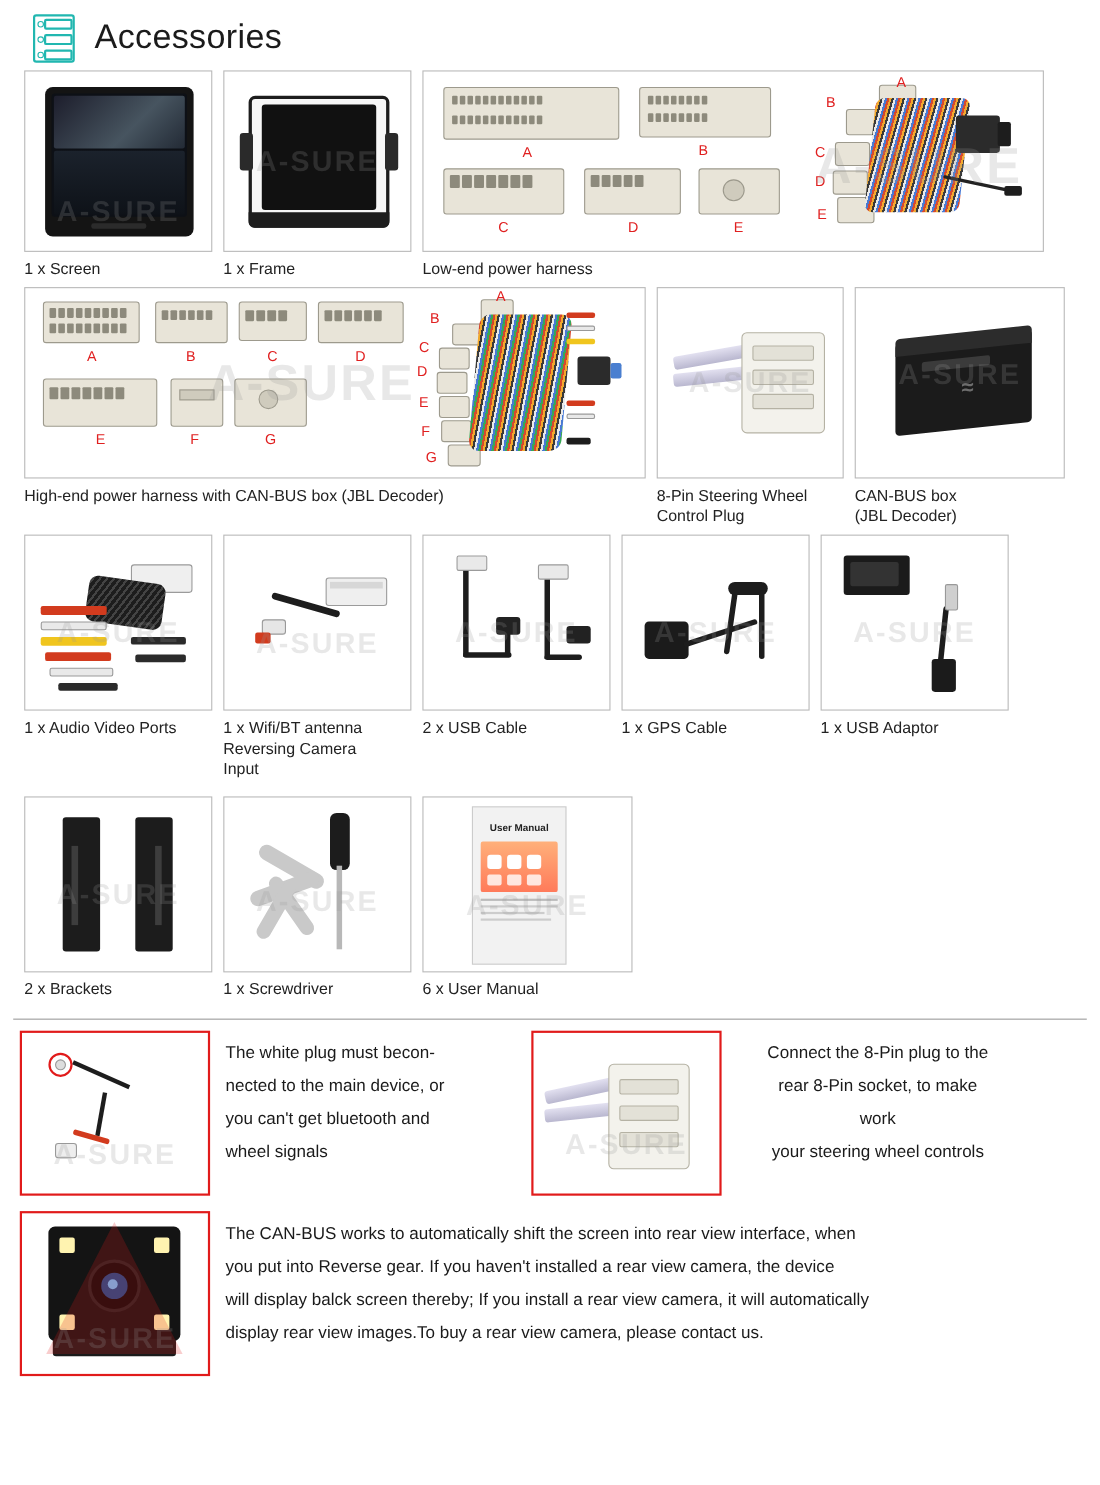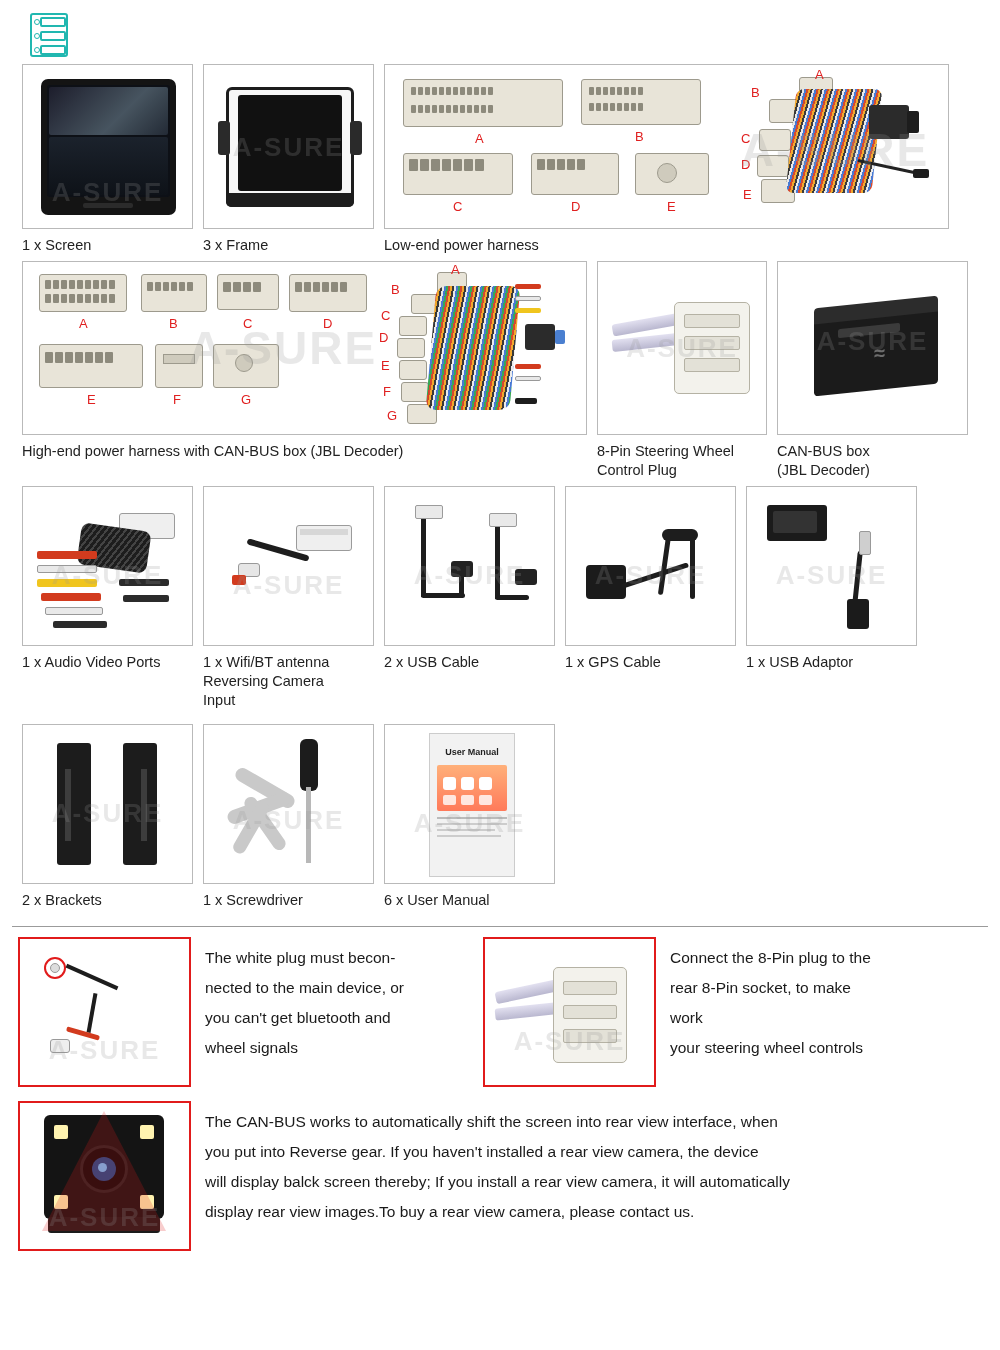--- a/index.html
+++ b/index.html
@@ -92,20 +92,21 @@
   <div class="header">
     <div class="header-icon">
       <div class="outer"></div>
       <div class="row r1"></div>
         <div class="row r2"></div>
         <div class="row r3"></div>
       <div class="dot d1"></div>
         <div class="dot d2"></div>
         <div class="dot d3"></div>
     </div>
+    <div class="header-title">Accessories</div>
   </div>
 
   <div class="rowblock" style="align-items:flex-start;">
 
     <div class="cell" style="width:171px;margin-right:10px;">
       <div class="box" style="width:171px;height:165px;">
         <div style="position:absolute;left:18px;top:14px;width:135px;height:136px;background:#141414;border-radius:7px;"></div>
         <div style="position:absolute;left:24px;top:20px;width:123px;height:112px;background:#0d1016;border-radius:3px;"></div>
         <div style="position:absolute;left:26px;top:22px;width:119px;height:48px;background:linear-gradient(135deg,#223,#5a6b78 60%,#2a3340);border-radius:2px;opacity:.75;"></div>
         <div style="position:absolute;left:26px;top:72px;width:119px;height:58px;background:linear-gradient(180deg,#1b222c,#0e1218);border-radius:2px;"></div>
@@ -117,21 +118,21 @@
 
     <div class="cell" style="width:171px;margin-right:10px;">
       <div class="box" style="width:171px;height:165px;">
         <div style="position:absolute;left:22px;top:22px;width:128px;height:120px;border:3px solid #1d1d1d;border-radius:6px;background:#f7f7f7;"></div>
         <div style="position:absolute;left:34px;top:30px;width:104px;height:96px;background:#111;border-radius:3px;"></div>
         <div style="position:absolute;left:22px;top:128px;width:128px;height:14px;background:#1d1d1d;border-radius:0 0 5px 5px;"></div>
         <div style="position:absolute;left:14px;top:56px;width:12px;height:34px;background:#2a2a2a;border-radius:3px;"></div>
         <div style="position:absolute;left:146px;top:56px;width:12px;height:34px;background:#2a2a2a;border-radius:3px;"></div>
         <div class="wm sm">A-SURE</div>
       </div>
-      <div class="caption center">3 x Frame</div>
+      <div class="caption center">1 x Frame</div>
     </div>
 
     <div class="cell" style="width:565px;">
       <div class="box" style="width:565px;height:165px;">
 
         <div class="conn" style="left:18px;top:14px;width:160px;height:48px;"></div>
         <div class="pinrow" style="left:26px;top:22px;">
           <div class="pin"></div>
             <div class="pin"></div>
             <div class="pin"></div>
@@ -478,21 +479,21 @@
         <div style="position:absolute;left:28px;top:56px;width:66px;height:14px;background:#c9c9c9;border-radius:7px;transform:rotate(30deg);"></div>
         <div style="position:absolute;left:22px;top:76px;width:66px;height:14px;background:#c9c9c9;border-radius:7px;transform:rotate(-20deg);"></div>
         <div style="position:absolute;left:30px;top:92px;width:62px;height:13px;background:#c9c9c9;border-radius:7px;transform:rotate(55deg);"></div>
         <div style="position:absolute;left:18px;top:96px;width:58px;height:13px;background:#c9c9c9;border-radius:7px;transform:rotate(-60deg);"></div>
         <div class="wm sm" style="top:60%;">A-SURE</div>
       </div>
       <div class="caption center">1 x Screwdriver</div>
     </div>
 
     <div class="cell" style="width:171px;">
-      <div class="box" style="width:171px;height:160px;">
+      <div class="box" style="width:191px;height:160px;">
         <div style="position:absolute;left:44px;top:8px;width:86px;height:144px;background:#f2f2f2;border:1px solid #ccc;"></div>
         <div style="position:absolute;left:52px;top:22px;width:70px;height:12px;text-align:center;font-size:9px;font-weight:700;color:#222;">User Manual</div>
         <div style="position:absolute;left:52px;top:40px;width:70px;height:46px;background:linear-gradient(180deg,#ffb07a,#ff7a5a);border-radius:2px;"></div>
         <div style="position:absolute;left:58px;top:52px;width:13px;height:13px;background:#fff;border-radius:3px;"></div>
         <div style="position:absolute;left:76px;top:52px;width:13px;height:13px;background:#fff;border-radius:3px;"></div>
         <div style="position:absolute;left:94px;top:52px;width:13px;height:13px;background:#fff;border-radius:3px;"></div>
         <div style="position:absolute;left:58px;top:70px;width:13px;height:10px;background:#ffffffcc;border-radius:2px;"></div>
         <div style="position:absolute;left:76px;top:70px;width:13px;height:10px;background:#ffffffcc;border-radius:2px;"></div>
         <div style="position:absolute;left:94px;top:70px;width:13px;height:10px;background:#ffffffcc;border-radius:2px;"></div>
         <div style="position:absolute;left:52px;top:92px;width:70px;height:2px;background:#bbb;"></div>
@@ -529,21 +530,21 @@
 
       <div class="note-img" style="width:173px;height:150px;margin-left:12px;">
         <div style="position:absolute;left:10px;top:46px;width:70px;height:12px;background:linear-gradient(180deg,#e2e0f0,#b9b7cf);border-radius:3px;transform:rotate(-12deg);"></div>
         <div style="position:absolute;left:10px;top:66px;width:70px;height:12px;background:linear-gradient(180deg,#e2e0f0,#b9b7cf);border-radius:3px;transform:rotate(-6deg);"></div>
         <div style="position:absolute;left:68px;top:28px;width:74px;height:96px;background:#f3f2ec;border:1px solid #b5b2a4;border-radius:5px;"></div>
         <div style="position:absolute;left:78px;top:42px;width:54px;height:14px;background:#e3e1d7;border:1px solid #b5b2a4;border-radius:2px;"></div>
         <div style="position:absolute;left:78px;top:66px;width:54px;height:14px;background:#e3e1d7;border:1px solid #b5b2a4;border-radius:2px;"></div>
         <div style="position:absolute;left:78px;top:90px;width:54px;height:14px;background:#e3e1d7;border:1px solid #b5b2a4;border-radius:2px;"></div>
         <div class="wm sm" style="top:70%;">A-SURE</div>
       </div>
-      <div class="note-text" style="width:280px;">
+      <div class="note-text" style="width:280px;text-align:center;">
         <div>Connect the 8-Pin plug to the</div>
         <div>rear 8-Pin socket, to make</div>
         <div>work</div>
         <div>your steering wheel controls</div>
       </div>
     </div>
 
     <div class="note-row">
       <div class="note-img" style="width:173px;height:150px;">
         <div style="position:absolute;left:24px;top:12px;width:120px;height:104px;background:#141414;border-radius:6px;"></div>

